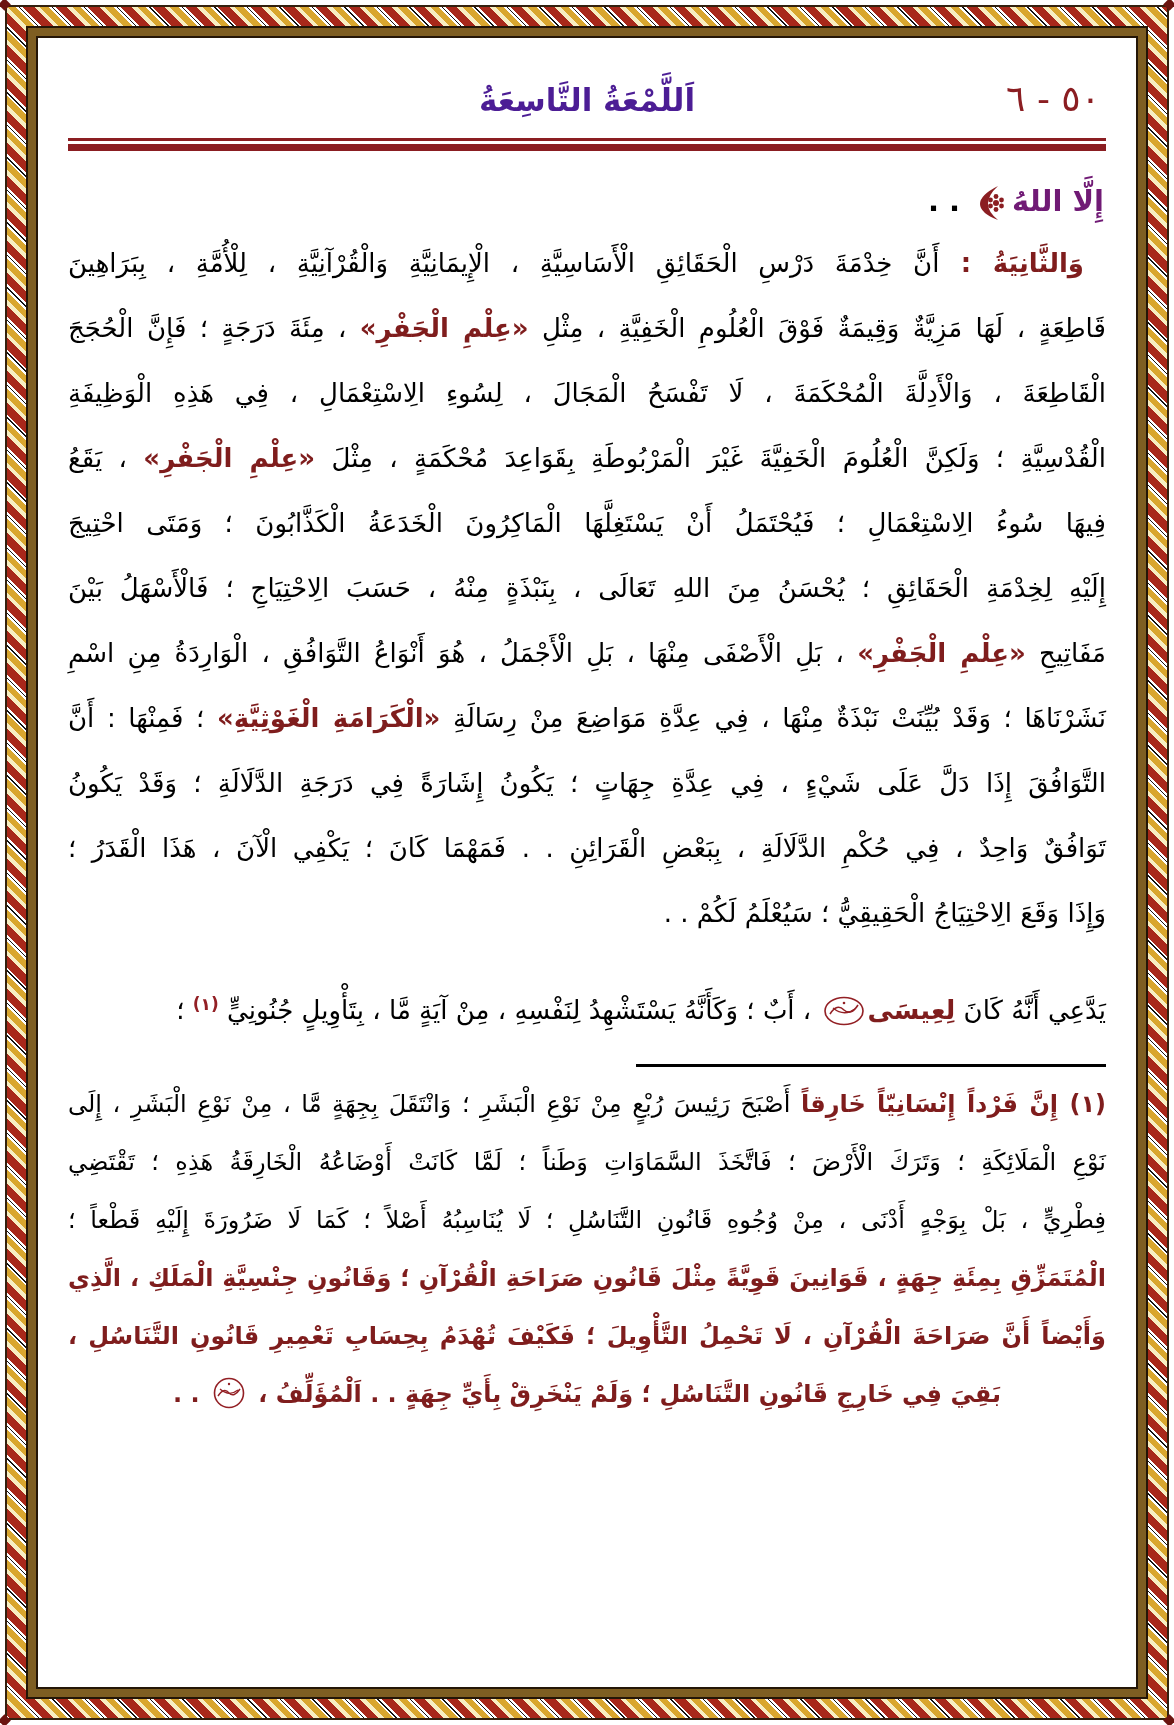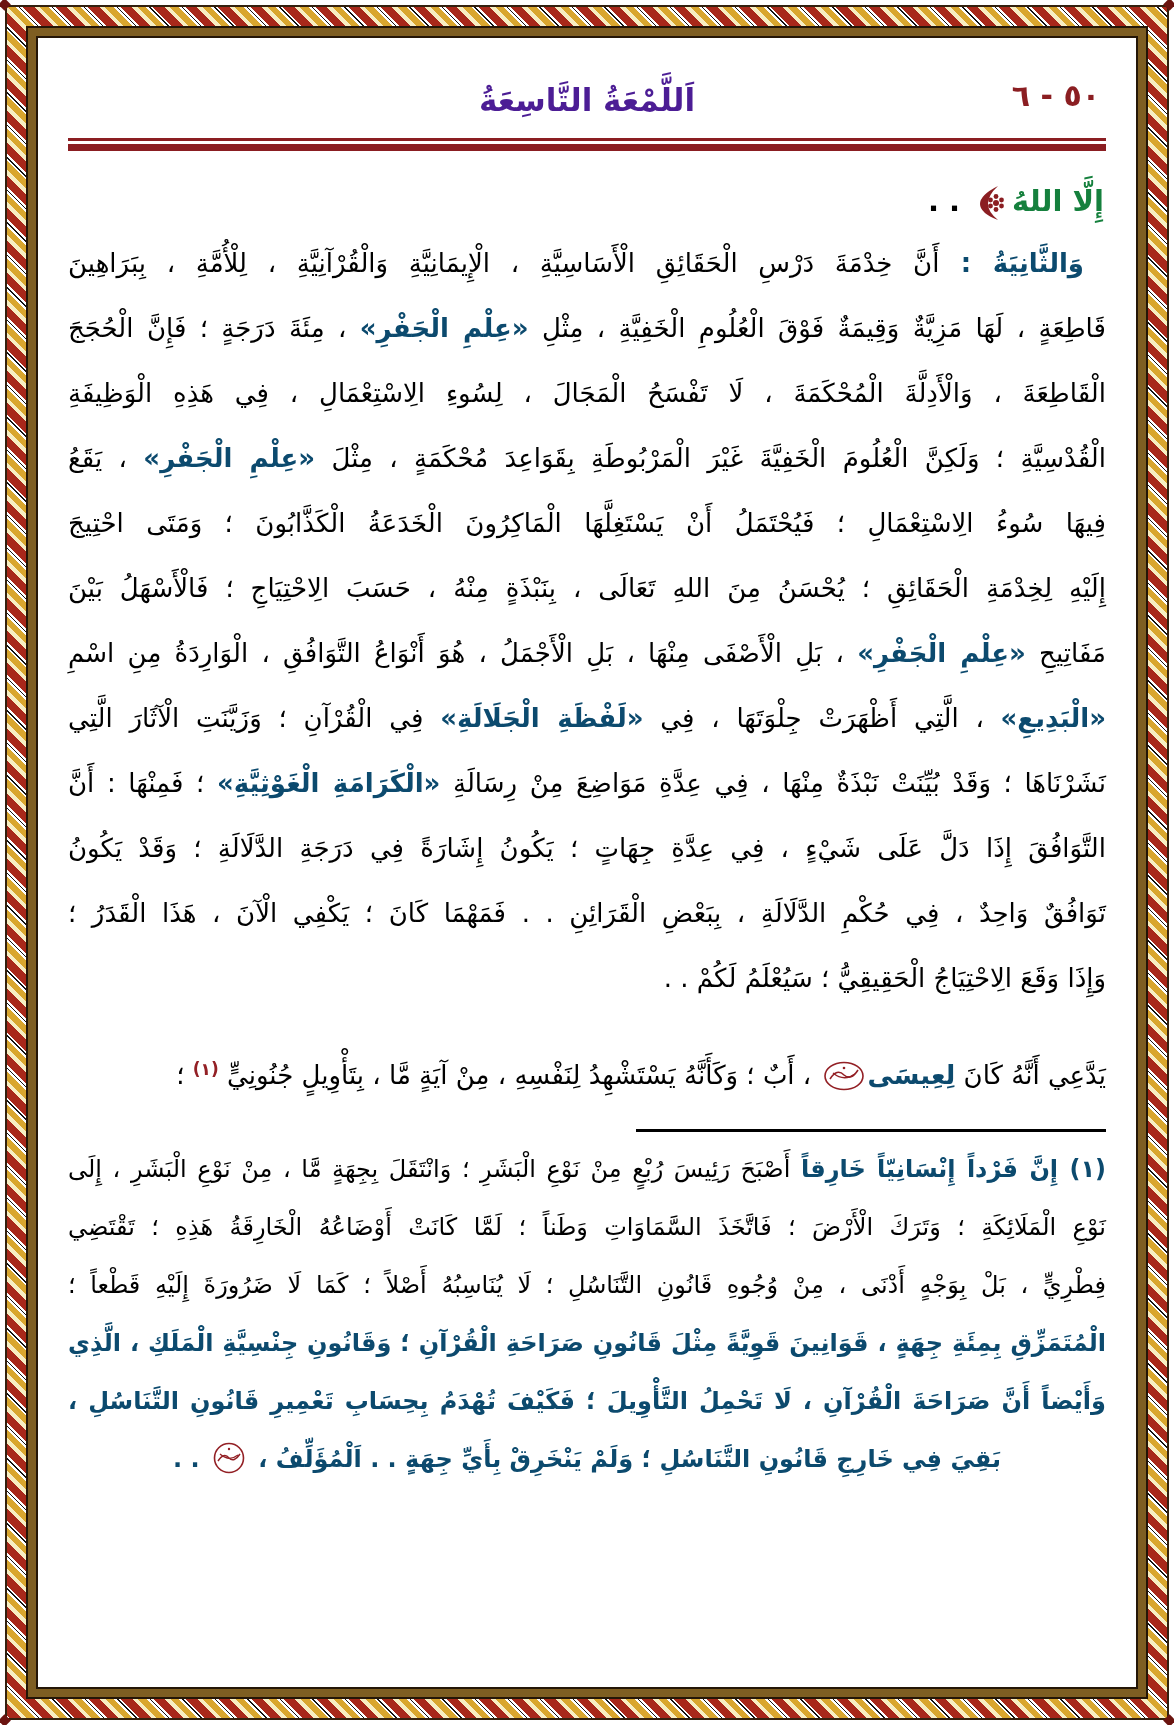--- a/index.html
+++ b/index.html
@@ -11,36 +11,36 @@
       #d9a62e 14px 20px,#ffffff 20px 22px,#141414 22px 23px);
     padding:19px;}
   .frame-brown{box-sizing:border-box;width:100%;height:100%;border:2px solid #241607;
     background:#7e5e22;padding:8px;}
   .content{box-sizing:border-box;width:100%;height:100%;border:2px solid #241607;background:#fff;
     padding:20px 30px 0;overflow:hidden;direction:rtl;}
   .tip{position:absolute;width:9px;height:9px;background:#6b1410;transform:rotate(45deg);z-index:3;}
   .tip.tl{top:0;left:0}.tip.tr{top:0;right:0}.tip.bl{bottom:0;left:0}.tip.br{bottom:0;right:0}
   
   .header{position:relative;height:62px;margin-top:16px;}
-  .page-num{position:absolute;right:6px;top:4px;color:#8B1E22;font-size:30px;font-weight:bold;text-align:center;}
+  .page-num{position:absolute;right:6px;top:4px;color:#8B1E22;font-size:36px;font-weight:normal;text-align:center;}
   .title{text-align:center;font-size:31px;font-weight:bold;color:#4c1d95;padding-top:8px;}
   .rule{height:13px;margin-top:2px;
     background:linear-gradient(to bottom,#8B1E22 0 3px,#ffffff 3px 6px,#8B1E22 6px 13px);}
   
   .opening{text-align:right;margin:32px 2px 4px 0;font-size:29px;font-weight:bold;color:#000;}
-  .opening .b{color:#15803d;}
+  .opening .b{color:#701a75;}
   .ornament svg{vertical-align:-12px;margin:0 4px;}
   
   .line{font-size:26px;line-height:65px;text-align:justify;text-align-last:justify;color:#000;}
   .line.end{text-align-last:right;}
   .line.indent{text-indent:22px;}
   .para1{margin-top:8px;}
   .para2{margin-top:24px;}
   .para2 .line{line-height:68px;}
-  .seg.r{color:#0c4a6e;font-weight:bold;}
+  .seg.r{color:#7f1d1d;font-weight:bold;}
   .seg.sup{color:#932025;font-weight:bold;font-size:17px;vertical-align:9px;}
   .seal{color:#932025;margin:0 3px;}
   .seal svg{vertical-align:-8px;}
   
   .fn-rule{height:3px;background:#000;width:470px;margin:20px 0 8px auto;}
   .footnote .line{font-size:24px;line-height:58px;}
   .footnote .line.center{text-align:center;text-align-last:center;}
 </style>
 </head>
 <body>
@@ -80,21 +80,20 @@
         </div>
 
         <div class="para1">
           <div class="line indent"><span class="seg r">وَالثَّانِيَةُ : </span><span class="seg k">أَنَّ خِدْمَةَ دَرْسِ الْحَقَائِقِ الْأَسَاسِيَّةِ ، الْإِيمَانِيَّةِ وَالْقُرْآنِيَّةِ ، لِلْأُمَّةِ ، بِبَرَاهِينَ</span></div>
           <div class="line"><span class="seg k">قَاطِعَةٍ ، لَهَا مَزِيَّةٌ وَقِيمَةٌ فَوْقَ الْعُلُومِ الْخَفِيَّةِ ، مِثْلِ </span><span class="seg r">«عِلْمِ الْجَفْرِ»</span><span class="seg k"> ، مِئَةَ دَرَجَةٍ ؛ فَإِنَّ الْحُجَجَ</span></div>
           <div class="line"><span class="seg k">الْقَاطِعَةَ ، وَالْأَدِلَّةَ الْمُحْكَمَةَ ، لَا تَفْسَحُ الْمَجَالَ ، لِسُوءِ الِاسْتِعْمَالِ ، فِي هَذِهِ الْوَظِيفَةِ</span></div>
           <div class="line"><span class="seg k">الْقُدْسِيَّةِ ؛ وَلَكِنَّ الْعُلُومَ الْخَفِيَّةَ غَيْرَ الْمَرْبُوطَةِ بِقَوَاعِدَ مُحْكَمَةٍ ، مِثْلَ </span><span class="seg r">«عِلْمِ الْجَفْرِ»</span><span class="seg k"> ، يَقَعُ</span></div>
           <div class="line"><span class="seg k">فِيهَا سُوءُ الِاسْتِعْمَالِ ؛ فَيُحْتَمَلُ أَنْ يَسْتَغِلَّهَا الْمَاكِرُونَ الْخَدَعَةُ الْكَذَّابُونَ ؛ وَمَتَى احْتِيجَ</span></div>
           <div class="line"><span class="seg k">إِلَيْهِ لِخِدْمَةِ الْحَقَائِقِ ؛ يُحْسَنُ مِنَ اللهِ تَعَالَى ، بِنَبْذَةٍ مِنْهُ ، حَسَبَ الِاحْتِيَاجِ ؛ فَالْأَسْهَلُ بَيْنَ</span></div>
           <div class="line"><span class="seg k">مَفَاتِيحِ </span><span class="seg r">«عِلْمِ الْجَفْرِ»</span><span class="seg k"> ، بَلِ الْأَصْفَى مِنْهَا ، بَلِ الْأَجْمَلُ ، هُوَ أَنْوَاعُ التَّوَافُقِ ، الْوَارِدَةُ مِنِ اسْمِ</span></div>
-          <div class="line"><span class="seg r">«الْبَدِيعِ»</span><span class="seg k"> ، الَّتِي أَظْهَرَتْ جِلْوَتَهَا ، فِي </span><span class="seg r">«لَفْظَةِ الْجَلَالَةِ»</span><span class="seg k"> فِي الْقُرْآنِ ؛ وَزَيَّنَتِ الْآثَارَ الَّتِي</span></div>
           <div class="line"><span class="seg k">نَشَرْنَاهَا ؛ وَقَدْ بُيِّنَتْ نَبْذَةٌ مِنْهَا ، فِي عِدَّةِ مَوَاضِعَ مِنْ رِسَالَةِ </span><span class="seg r">«الْكَرَامَةِ الْغَوْثِيَّةِ»</span><span class="seg k"> ؛ فَمِنْهَا : أَنَّ</span></div>
           <div class="line"><span class="seg k">التَّوَافُقَ إِذَا دَلَّ عَلَى شَيْءٍ ، فِي عِدَّةِ جِهَاتٍ ؛ يَكُونُ إِشَارَةً فِي دَرَجَةِ الدَّلَالَةِ ؛ وَقَدْ يَكُونُ</span></div>
           <div class="line"><span class="seg k">تَوَافُقٌ وَاحِدٌ ، فِي حُكْمِ الدَّلَالَةِ ، بِبَعْضِ الْقَرَائِنِ . . فَمَهْمَا كَانَ ؛ يَكْفِي الْآنَ ، هَذَا الْقَدَرُ ؛</span></div>
           <div class="line end"><span class="seg k">وَإِذَا وَقَعَ الِاحْتِيَاجُ الْحَقِيقِيُّ ؛ سَيُعْلَمُ لَكُمْ . .</span></div>
         </div>
 
         <div class="para2">
           <div class="line end"><span class="seg k">يَدَّعِي أَنَّهُ كَانَ </span><span class="seg r">لِعِيسَى</span><span class="seal"><svg width="42" height="32" viewBox="0 0 42 32">
                   <ellipse cx="21" cy="16" rx="19" ry="13.5" fill="none" stroke="currentColor" stroke-width="1.6"></ellipse>
                   <path d="M7 19 q7 -11 14 -4 q7 6 14 -5" fill="none" stroke="currentColor" stroke-width="1.6"></path>

